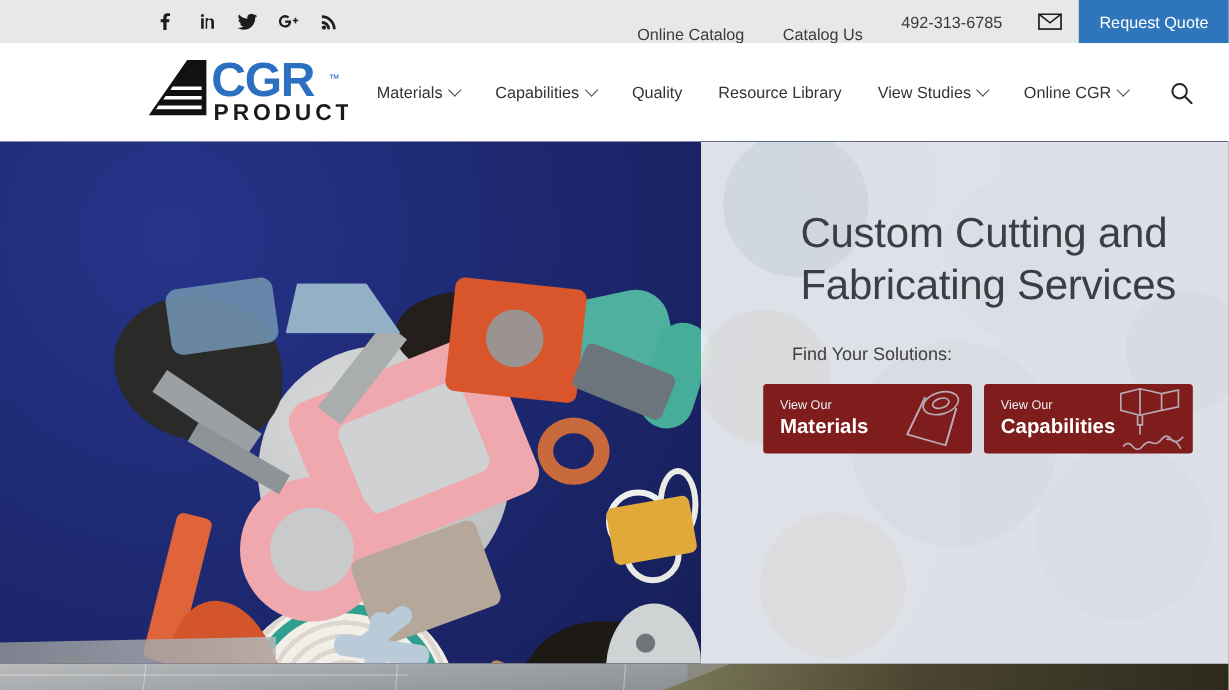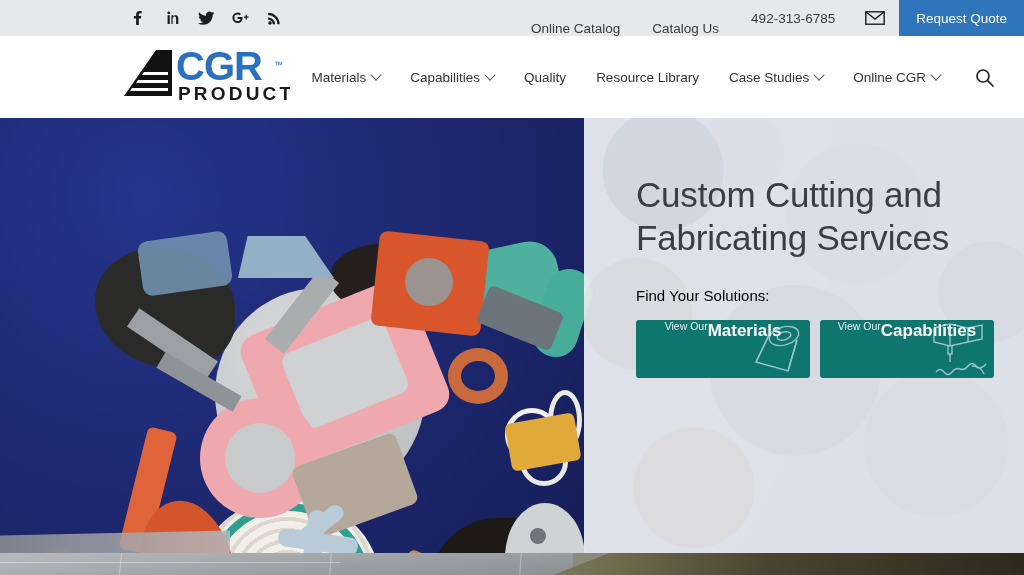--- a/index.html
+++ b/index.html
@@ -159,47 +159,50 @@
   .hero-content {
     position: relative;
     padding: 56px 30px 0 52px;
   }
   .hero-title {
     font-size: 35px;
     line-height: 1.22;
     font-weight: normal;
     color: #3a3f45;
     letter-spacing: -0.2px;
+    margin-left: 31px;
   }
   .hero-body {
     margin-top: 22px;
     font-size: 15px;
     line-height: 1.82;
     color: #51575e;
     max-width: 360px;
   }
   .hero-prompt {
     margin-top: 28px;
     font-size: 15px;
-    color: #000000;
+    color: #404040;
+    margin-left: 24px;
   }
   .cta-row {
     margin-top: 16px;
     display: flex;
     gap: 10px;
   }
   .cta {
     position: relative;
     width: 176px;
     height: 58px;
-    background: #0f766e;
+    background: #7f1d1d;
     border-radius: 3px;
     display: flex;
-    flex-direction: row;
+    flex-direction: column;
     justify-content: center;
+    padding-left: 14px;
     overflow: hidden;
     cursor: pointer;
     border: none;
     font-family: inherit;
     text-align: left;
   }
   .cta-sub {
     color: #eaf1f8;
     font-size: 10.5px;
     line-height: 1.2;
@@ -318,21 +321,21 @@
 
     <a class="nav-item">
       <span>Quality</span>
     </a>
 
     <a class="nav-item">
       <span>Resource Library</span>
     </a>
 
     <a class="nav-item">
-      <span>Case Studies</span>
+      <span>View Studies</span>
       <i class="caret"></i>
     </a>
 
     <a class="nav-item">
       <span>Online CGR</span>
       <i class="caret"></i>
     </a>
 
     <a class="search-btn" title="Search">
       <svg width="19" height="19" viewBox="0 0 19 19" fill="none" stroke="currentColor" stroke-width="1.7" aria-hidden="true">

